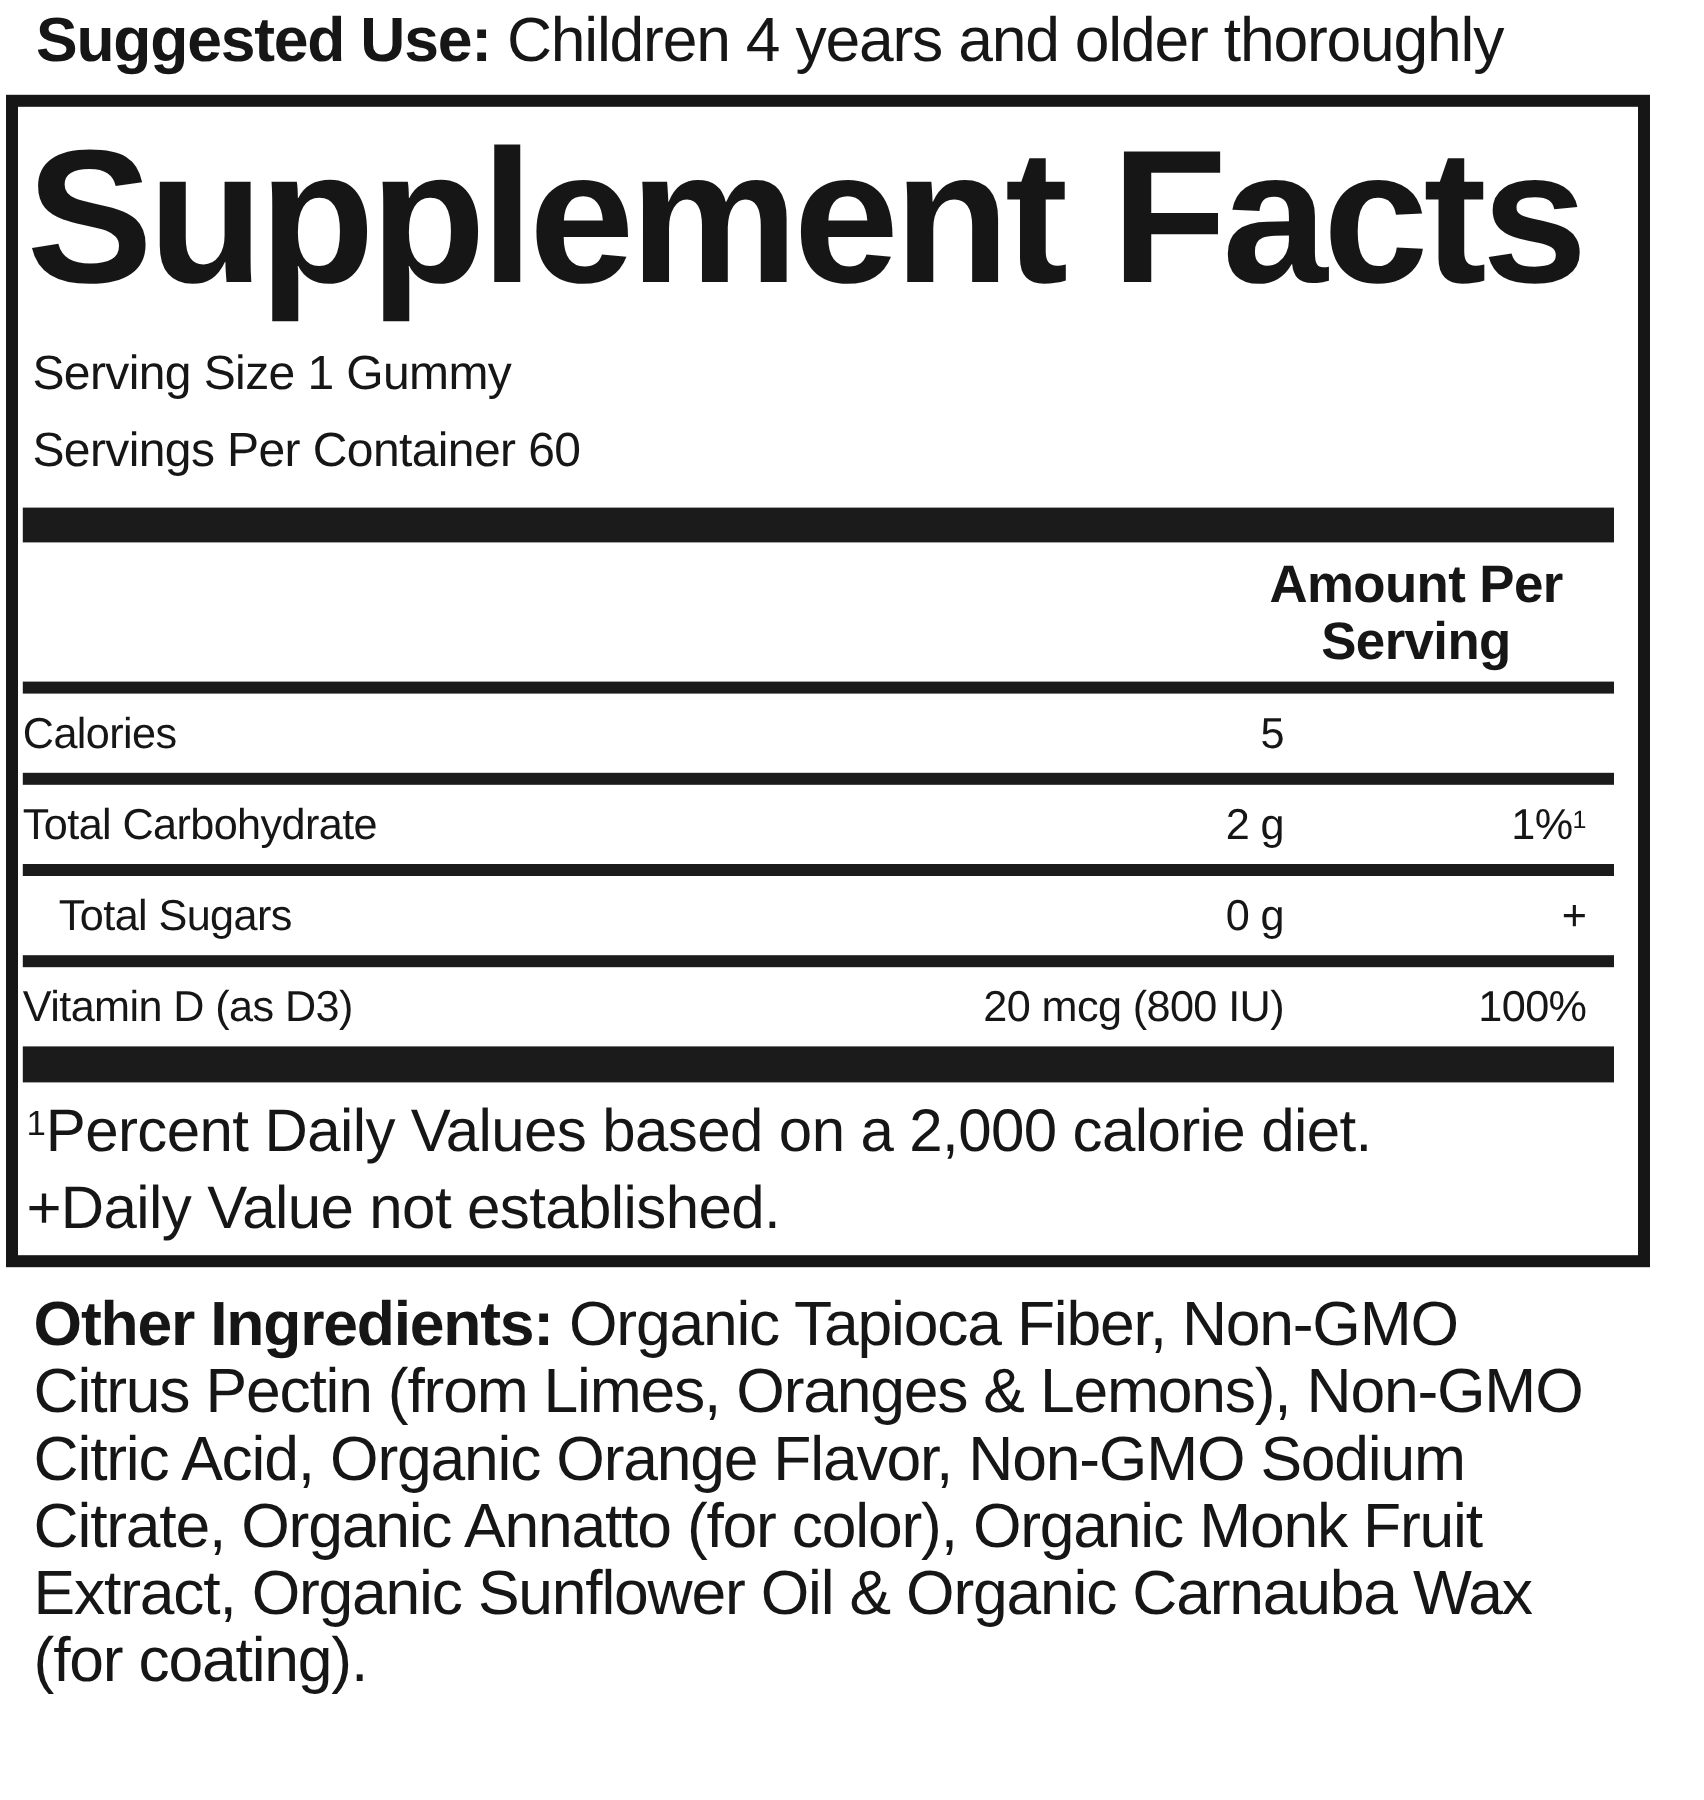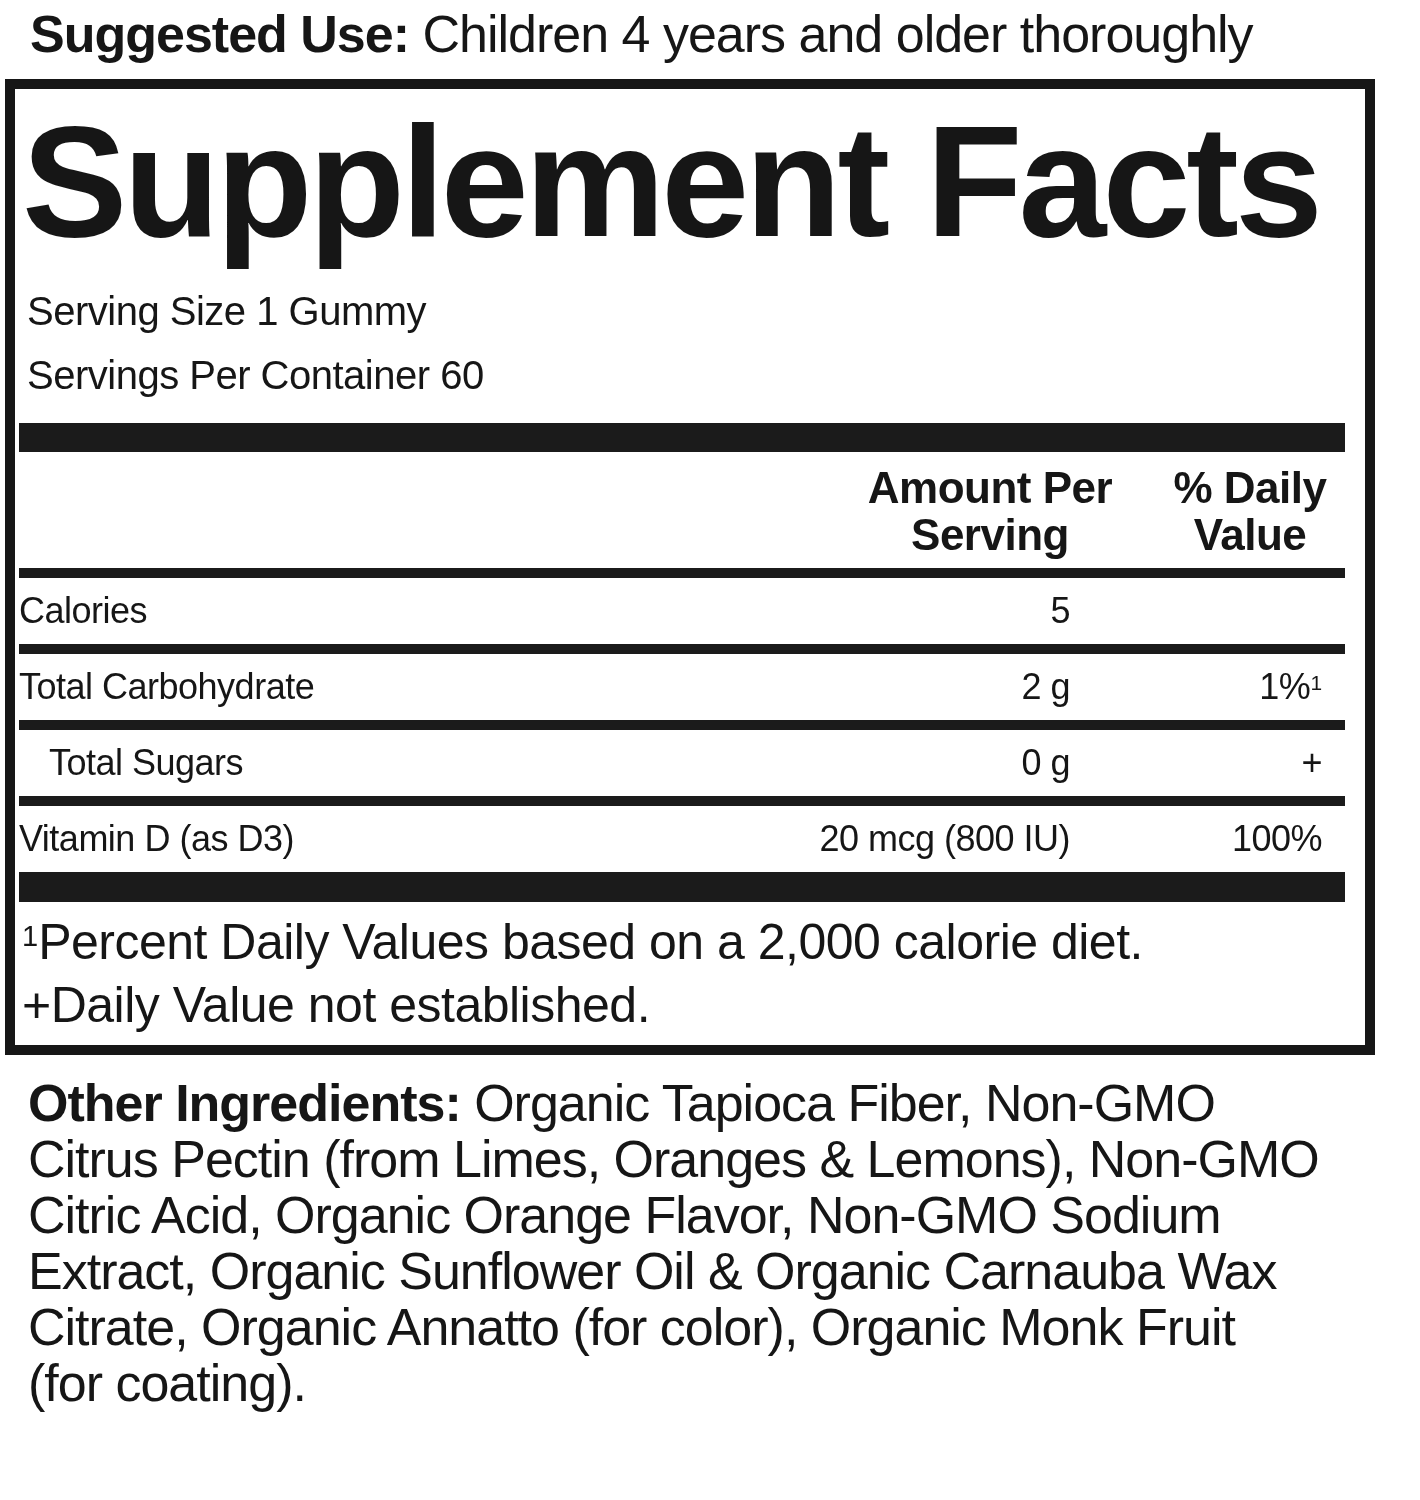--- a/index.html
+++ b/index.html
@@ -117,24 +117,20 @@
   <div class="serving-line">Serving Size 1 Gummy</div>
   <div class="serving-line">Servings Per Container 60</div>
 
   <div class="bar-thick"></div>
 
   <div class="header-row">
     <div class="col-header-amount">
       <div>Amount Per</div>
       <div>Serving</div>
     </div>
-    <div class="col-header-dv">
-      <div>% Daily</div>
-      <div>Value</div>
-    </div>
   </div>
 
   <div class="rule"></div>
 
   <div class="nrow">
     <span class="lbl">Calories</span>
     <span class="amt">5</span>
     <span class="dvv"></span>
   </div>
 
@@ -167,16 +163,16 @@
   <div class="footnotes">
     <div class="footnote"><sup class="s">1</sup><span>Percent Daily Values based on a 2,000 calorie diet.</span></div>
     <div class="footnote">+Daily Value not established.</div>
   </div>
 </div>
 
 <div class="ingredients">
   <div><span class="b">Other Ingredients:</span><span> Organic Tapioca Fiber, Non-GMO</span></div>
   <div>Citrus Pectin (from Limes, Oranges &amp; Lemons), Non-GMO</div>
   <div>Citric Acid, Organic Orange Flavor, Non-GMO Sodium</div>
+  <div>Citrate, Organic Annatto (for color), Organic Monk Fruit</div>
   <div>Extract, Organic Sunflower Oil &amp; Organic Carnauba Wax</div>
-  <div>Citrate, Organic Annatto (for color), Organic Monk Fruit</div>
   <div>(for coating).</div>
 </div>
 
 </body></html>

